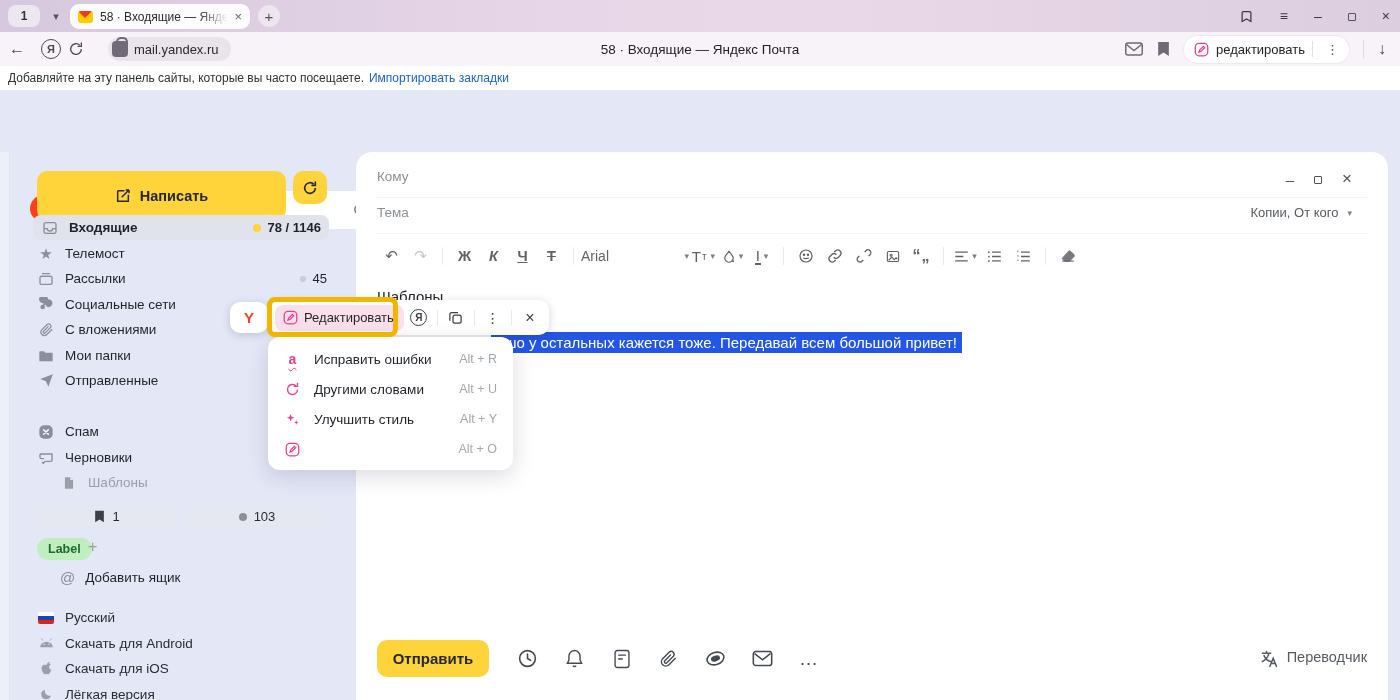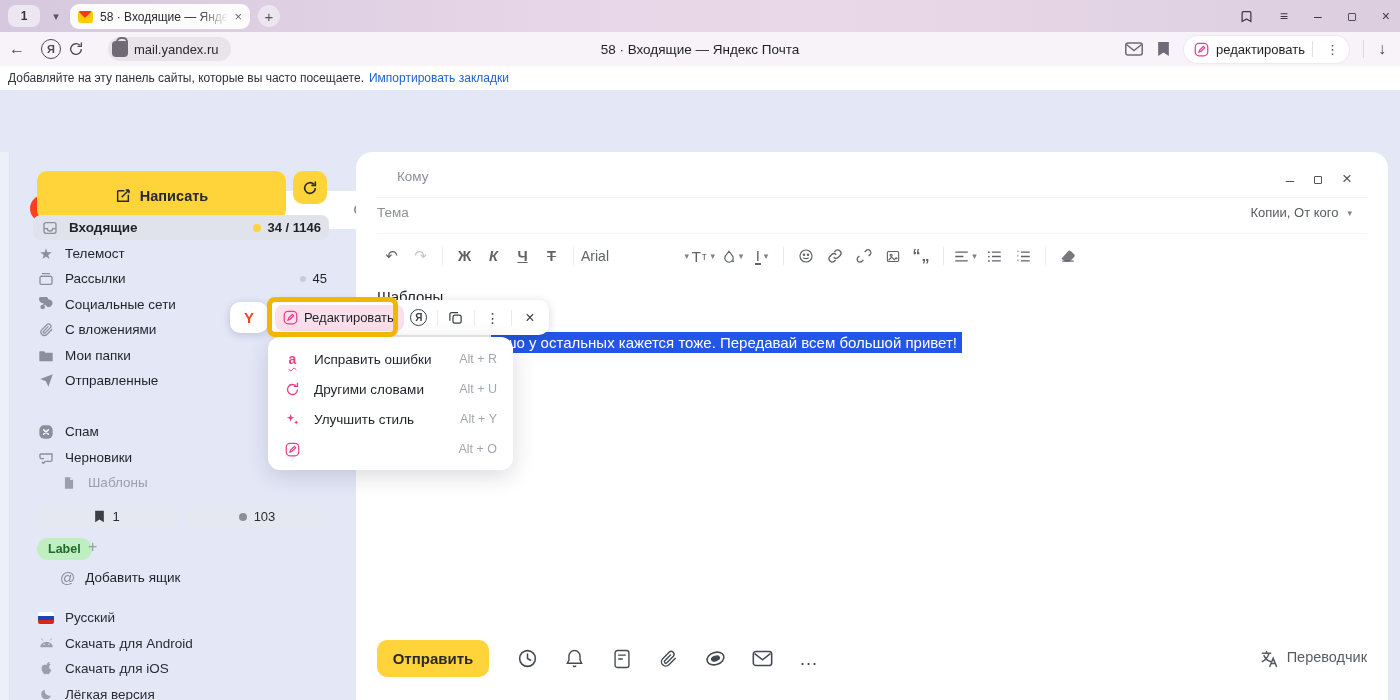--- a/index.html
+++ b/index.html
@@ -305,21 +305,21 @@
   <div class="abs srow active" style="top:215px">
     <span class="sic">
         <svg width="16" height="16" viewBox="0 0 24 24" fill="none" stroke="currentColor" stroke-width="2">
           <rect x="3" y="4" width="18" height="16" rx="3"></rect>
           <path d="M3 13h5c0 2.2 1.8 3.5 4 3.5s4-1.3 4-3.5h5"></path>
         </svg>
       </span>
     <span>Входящие</span>
     <span class="sright">
         <span class="dot-y"></span>
-        <span style="font-weight:700">34 / 1146</span>
+        <span style="font-weight:700">78 / 1146</span>
       </span>
   </div>
   <div class="abs srow" style="top:241px">
     <span class="sic" style="font-size:15px">★</span>
     <span>Телемост</span>
   </div>
   <div class="abs srow" style="top:266px">
     <span class="sic">
         <svg width="16" height="16" viewBox="0 0 24 24" fill="none" stroke="currentColor" stroke-width="2">
           <path d="M4 8h16M6 4h12"></path>
@@ -447,21 +447,21 @@
     <span class="sic">
         <svg width="13" height="13" viewBox="0 0 24 24" fill="currentColor">
           <path d="M20 14A9 9 0 0 1 9 3a9 9 0 1 0 11 11z"></path>
         </svg>
       </span>
     <span>Лёгкая версия</span>
   </div>
 
   <div class="abs card"></div>
 
-  <span class="abs fldlabel" style="left:397px;top:169px">Кому</span>
+  <span class="abs fldlabel" style="left:377px;top:169px">Кому</span>
   <div class="abs win-ctl" style="right:48px;top:169px">
     <span style="font-size:15px">–</span>
     <span><span class="sq"></span></span>
     <span style="font-size:17px">×</span>
   </div>
   <div class="abs hairline" style="top:197px"></div>
 
   <span class="abs fldlabel" style="left:377px;top:205px">Тема</span>
   <div class="abs ccfrom" style="right:48px;top:205px">
     <span>Копии, От кого</span>

